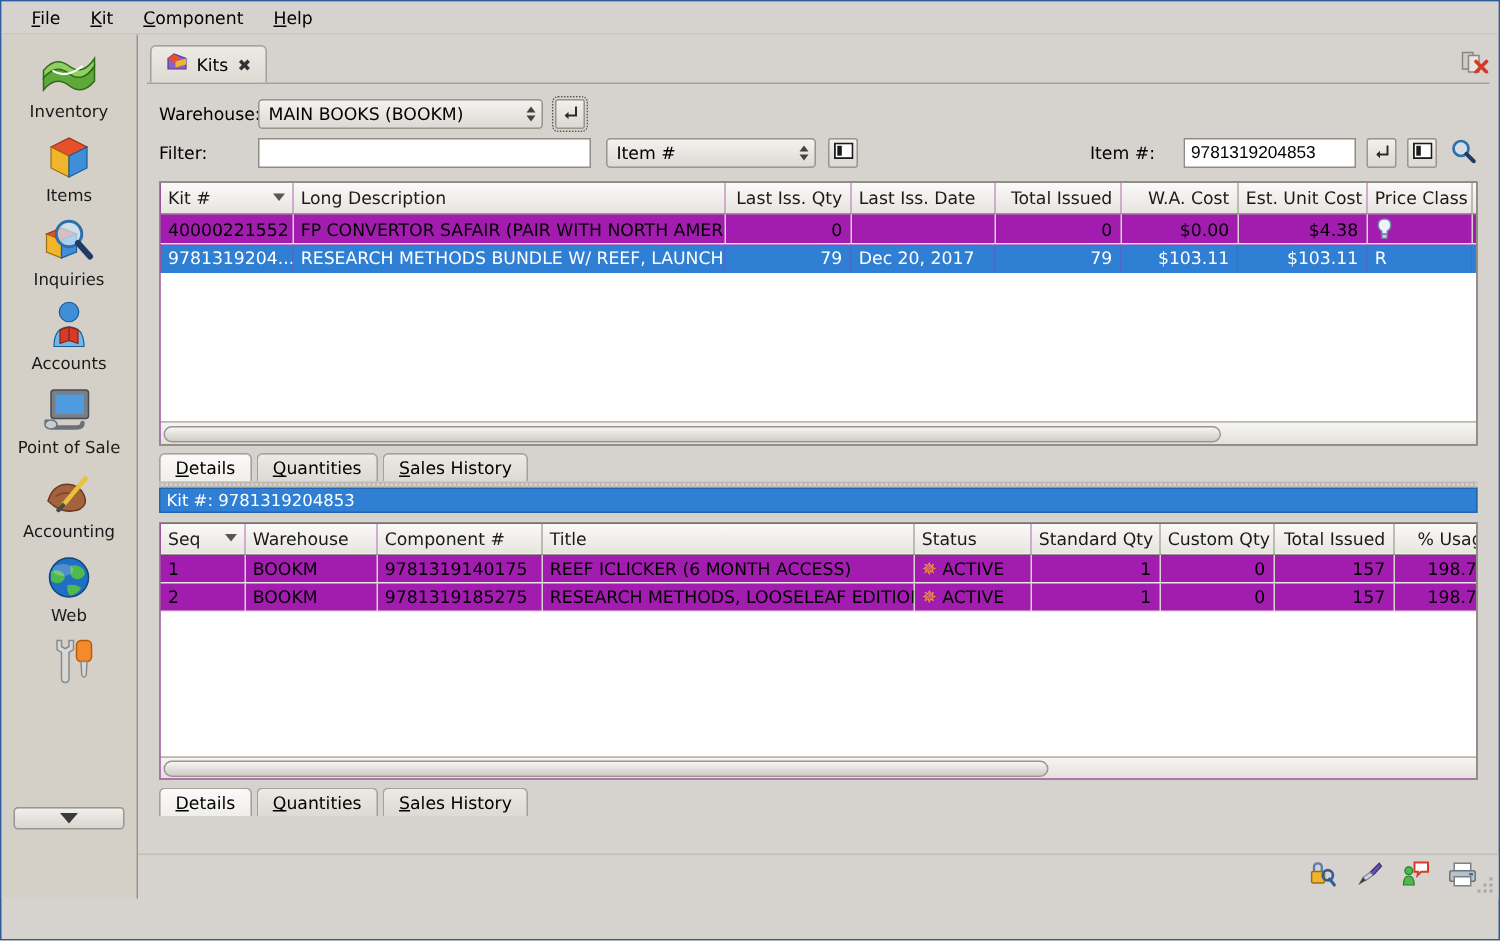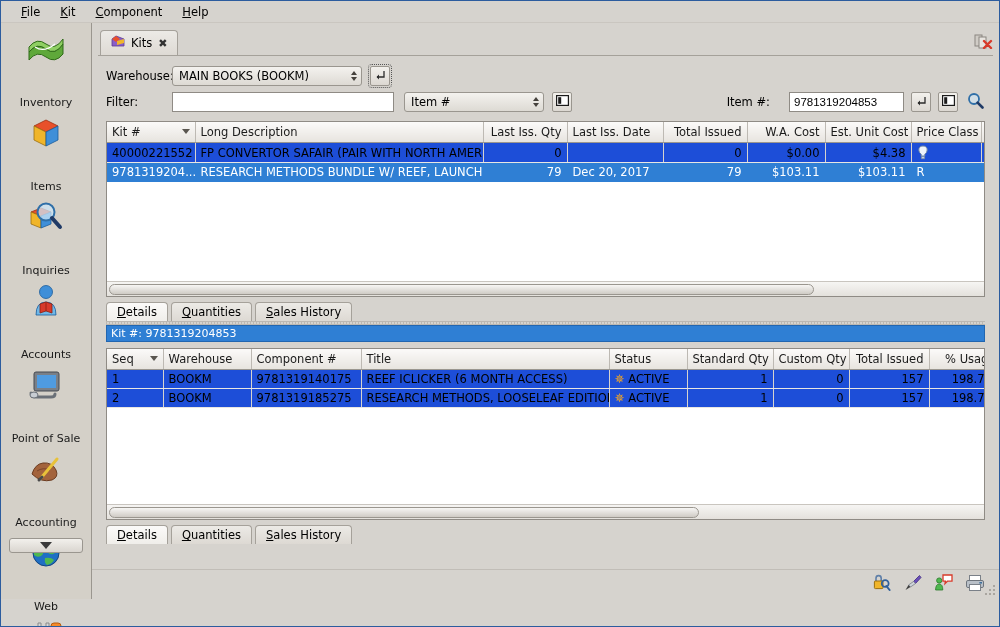--- a/index.html
+++ b/index.html
@@ -88,21 +88,20 @@
     align-items: center;
     padding-top: 4px;
     flex: 0 0 auto;
     position: relative;
   }
   .side-item {
     width: 88px;
     display: flex; flex-direction: column; align-items: center;
     padding: 3px 0 2px 0;
     cursor: default;
-    gap: 28px;
   }
   .side-ico { width: 42px; height: 38px; display:block; }
   .side-label {
     font-size: 11px; color: #1a1a1a; text-align: center;
     line-height: 12px; margin-top: 1px;
   }
   .side-scroll {
     position: absolute;
     bottom: 46px; left: 8px;
     width: 74px; height: 15px;
@@ -208,21 +207,21 @@
     cursor: default;
     flex: 0 0 auto;
   }
   .tbtn.focus { outline: 1px dotted #555; outline-offset: 1px; }
   .tbtn.flat { background: transparent; border: none; }
 
   
   .grid-wrap {
     margin: 6px 8px 0 8px;
     border: 1px solid #8f8b85;
-    background: #1d4ed8;
+    background: #a21caf;
     display: flex; flex-direction: column;
     overflow: hidden;
     min-height: 0;
   }
   table.grid {
     border-collapse: collapse;
     width: 100%;
     table-layout: fixed;
     font-size: 11.5px;
   }

